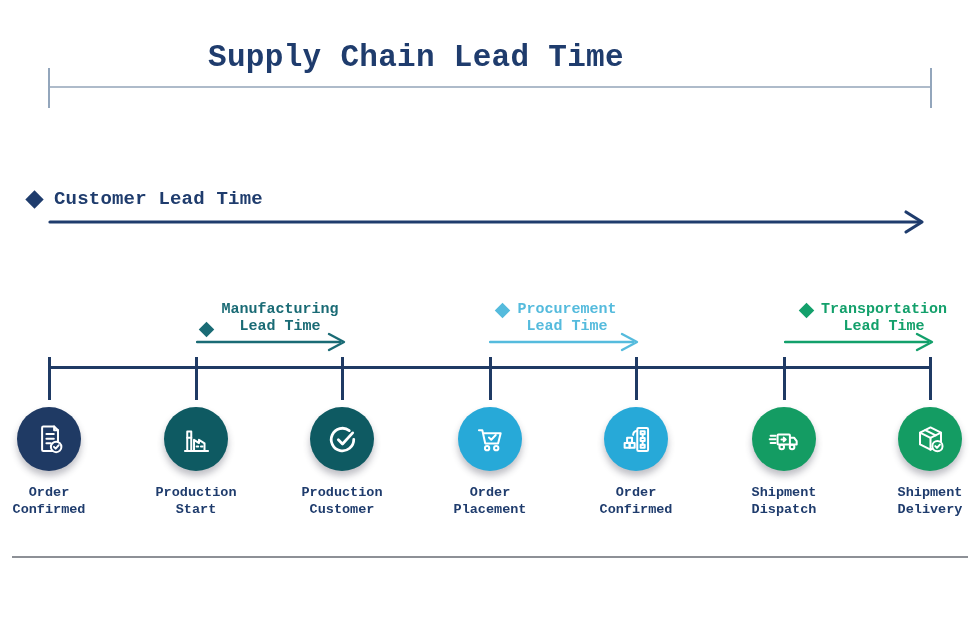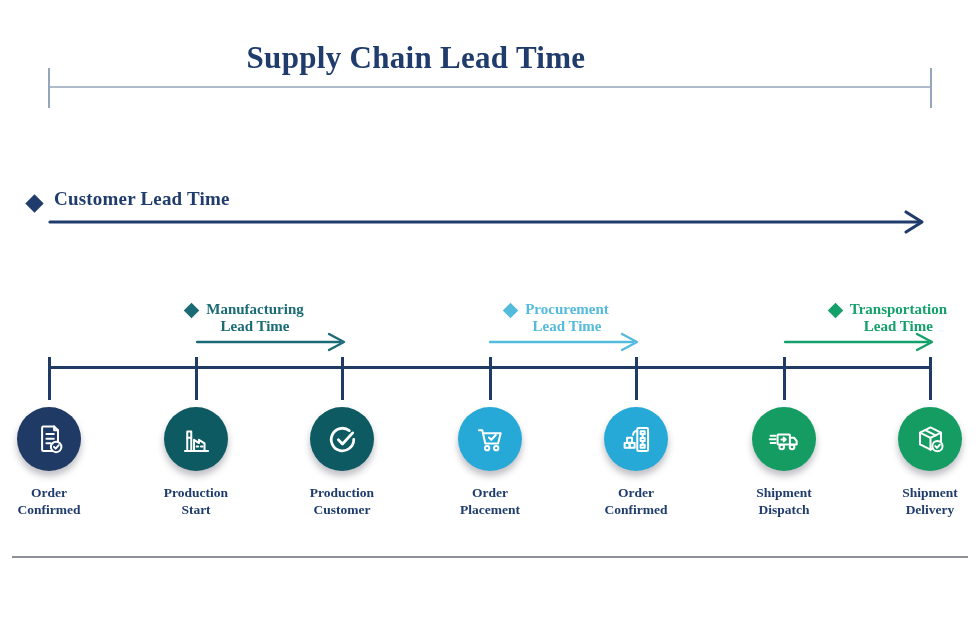--- a/index.html
+++ b/index.html
@@ -1,28 +1,28 @@
 <!DOCTYPE html>
 <html><head>
 <meta charset="utf-8">
 <style>
   html,body{margin:0;padding:0;background:#fff;}
   body{width:980px;height:620px;overflow:hidden;}
-  .canvas{position:relative;width:832px;height:620px;font-family:Liberation Serif, serif;background:#fff;}
+  .canvas{position:relative;width:832px;height:620px;font-family:Liberation Mono, monospace;background:#fff;}
 
   
   .title{position:absolute;top:40px;left:0;width:100%;text-align:center;
          font-size:31px;font-weight:800;color:#1F3C6D;letter-spacing:.3px;}
 
   
   .ruler-line{position:absolute;top:86px;left:49px;width:882px;height:2px;background:#AEBBCA;}
   .ruler-tick{position:absolute;top:68px;width:2px;height:40px;background:#93A6BC;}
 
   
-  .clt{position:absolute;top:188px;left:28px;display:flex;align-items:flex-end;gap:13px;}
+  .clt{position:absolute;top:188px;left:28px;display:flex;align-items:center;gap:13px;}
   .diamond{width:13px;height:13px;transform:rotate(45deg);background:#1F3C6D;flex:0 0 auto;}
   .clt-label{font-size:19px;font-weight:800;color:#1F3C6D;letter-spacing:.2px;}
   .arrow-svg{position:absolute;fill:none;stroke-linecap:round;stroke-linejoin:round;}
   .arrow-navy{stroke:#1F3C6D;}
   .arrow-manufacturing{stroke:#1A6B75;}
   .arrow-procurement{stroke:#55BBDD;}
   .arrow-transportation{stroke:#13A06B;}
 
   
   .lt-block{position:absolute;top:301px;width:190px;display:flex;justify-content:center;gap:9px;}
@@ -68,21 +68,21 @@
 
   <div class="clt">
     <span class="diamond" style="background-color: rgb(31, 60, 109); --c: #1F3C6D;"></span>
     <span class="clt-label">Customer Lead Time</span>
   </div>
   <svg class="arrow-svg arrow-navy" style="left:46px;top:208px;" width="894" height="28">
     <line x1="4" y1="14" x2="874" y2="14" stroke-width="3.2"></line>
     <polyline points="860,4 876,14 860,24" stroke-width="3.2"></polyline>
   </svg>
 
-  <div class="lt-block" style="left:150px;">
+  <div class="lt-block" style="left:175px;align-items:flex-end;">
     <span class="lt-diamond" style="background-color: rgb(26, 107, 117); --c: #1A6B75;"></span>
     <span class="lt-text lt-manufacturing">
       <span>Manufacturing</span><br>
       <span>Lead Time</span>
     </span>
   </div>
   <svg class="arrow-svg arrow-manufacturing" style="left:196px;top:332px;" width="156" height="20">
     <line x1="1" y1="10" x2="144" y2="10" stroke-width="2.4"></line>
     <polyline points="133,2 148,10 133,18" stroke-width="2.4"></polyline>
   </svg>

